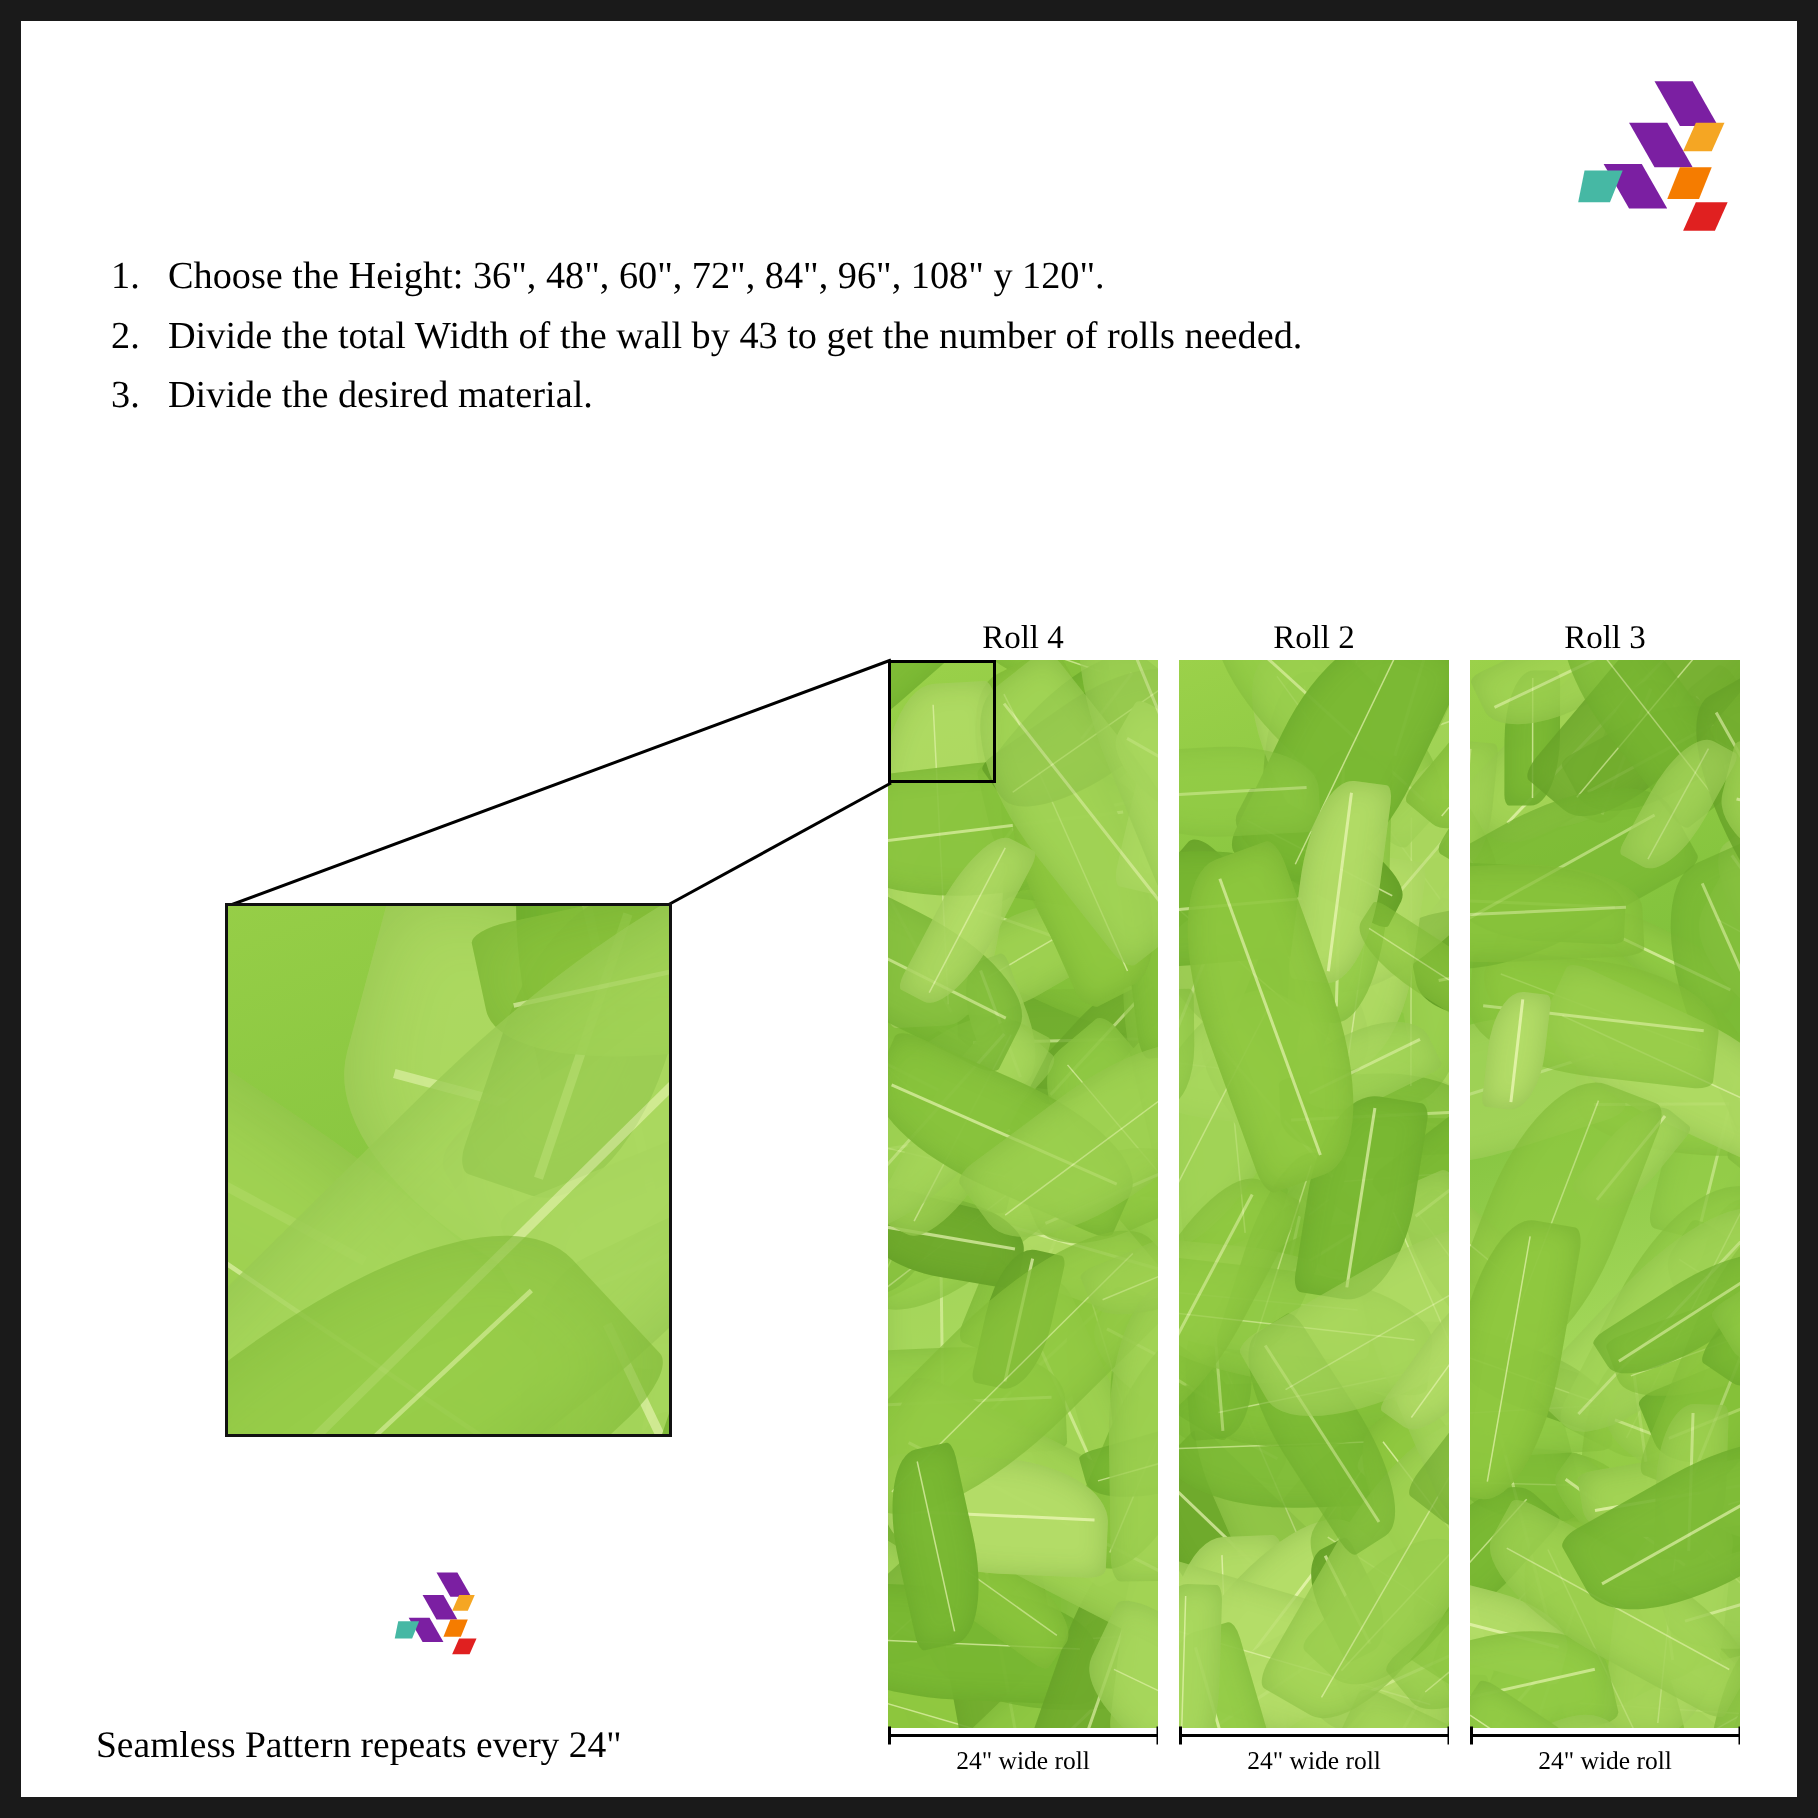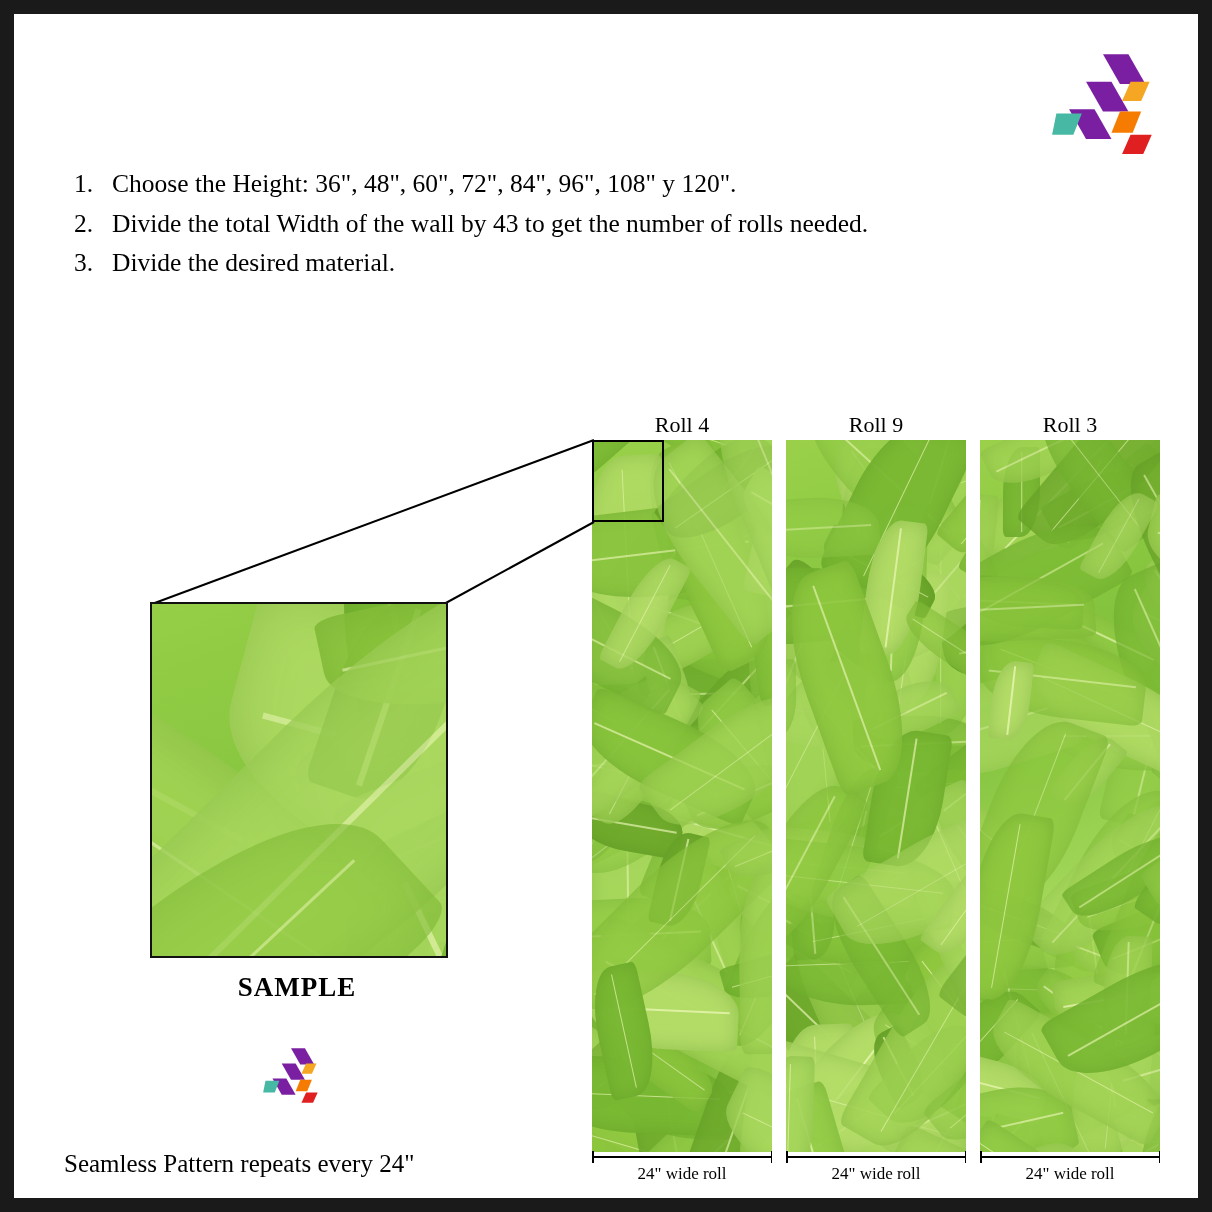--- a/index.html
+++ b/index.html
@@ -238,21 +238,21 @@
       <span class="inst-num">2.</span>
       <span class="inst-text">Divide the total Width of the wall by 43 to get the number of rolls needed.</span>
     </div>
     <div class="inst-row">
       <span class="inst-num">3.</span>
       <span class="inst-text">Divide the desired material.</span>
     </div>
   </div>
 
   <div class="roll-label r1">Roll 4</div>
-  <div class="roll-label r2">Roll 9</div>
+  <div class="roll-label r2">Roll 2</div>
   <div class="roll-label r3">Roll 3</div>
 
   <div class="roll-col r1">
     <div class="leafwrap">
         <div class="leaf" style="width:86.4px;height:178.6px;left:18.5%;top:64.4%;background:#a3d455;opacity:0.61;transform:rotate(115.0deg);"></div>
         <div class="leaf" style="width:78.0px;height:226.1px;left:-1.7%;top:45.4%;background:#a9d85e;opacity:0.77;transform:rotate(179.3deg);"></div>
         <div class="leaf" style="width:61.4px;height:144.2px;left:95.0%;top:24.7%;background:#b4dd68;opacity:0.71;transform:rotate(24.3deg);"></div>
         <div class="leaf" style="width:63.8px;height:158.0px;left:70.4%;top:16.5%;background:#b4dd68;opacity:0.78;transform:rotate(137.6deg);"></div>
         <div class="leaf" style="width:51.0px;height:126.3px;left:-11.1%;top:23.1%;background:#a9d85e;opacity:0.67;transform:rotate(26.7deg);"></div>
         <div class="leaf" style="width:71.0px;height:191.6px;left:-1.1%;top:78.9%;background:#6faa2c;opacity:0.72;transform:rotate(160.6deg);"></div>
@@ -575,21 +575,20 @@
         <div class="leaf" style="width:35.6px;height:105.1px;left:35.8%;top:-4.7%;background:#8fc83f;opacity:0.88;transform:rotate(77.9deg);"></div>
         <div class="leaf" style="width:45.9px;height:132.2px;left:40.8%;top:5.6%;background:#b4dd68;opacity:0.77;transform:rotate(67.9deg);"></div>
         <div class="leaf" style="width:69.5px;height:204.4px;left:-5.9%;top:0.1%;background:#a3d455;opacity:0.85;transform:rotate(124.1deg);"></div>
         <div class="leaf" style="width:90.3px;height:251.0px;left:33.9%;top:24.9%;background:#a9d85e;opacity:0.86;transform:rotate(154.5deg);"></div>
         <div class="leaf" style="width:72.8px;height:210.7px;left:17.3%;top:-5.5%;background:#a9d85e;opacity:0.77;transform:rotate(45.4deg);"></div>
         <div class="leaf" style="width:86.9px;height:212.4px;left:45.2%;top:-9.5%;background:#86c23a;opacity:0.91;transform:rotate(18.4deg);"></div>
         <div class="leaf" style="width:69.2px;height:181.9px;left:-4.2%;top:19.9%;background:#8fc83f;opacity:0.63;transform:rotate(47.0deg);"></div>
         <div class="leaf" style="width:40.2px;height:102.8px;left:31.9%;top:37.8%;background:#86c23a;opacity:0.78;transform:rotate(5.6deg);"></div>
       </div>
   </div>
-  <div class="sample-label">SAMPLE</div>
 
   <div class="logo bottom">
     <svg viewBox="0 0 100 100" xmlns="http://www.w3.org/2000/svg">
       <polygon points="50,4 74,4 90,32 66,32" fill="#7b1fa2"></polygon>
       <polygon points="34,30 58,30 74,58 50,58" fill="#7b1fa2"></polygon>
       <polygon points="18,56 42,56 58,84 34,84" fill="#7b1fa2"></polygon>
       <polygon points="76,30 94,30 86,48 68,48" fill="#f5a623"></polygon>
       <polygon points="66,58 86,58 78,78 58,78" fill="#f57c00"></polygon>
       <polygon points="76,80 96,80 88,98 68,98" fill="#e02020"></polygon>
       <polygon points="6,60 30,60 22,80 2,80" fill="#46b8a4"></polygon>

